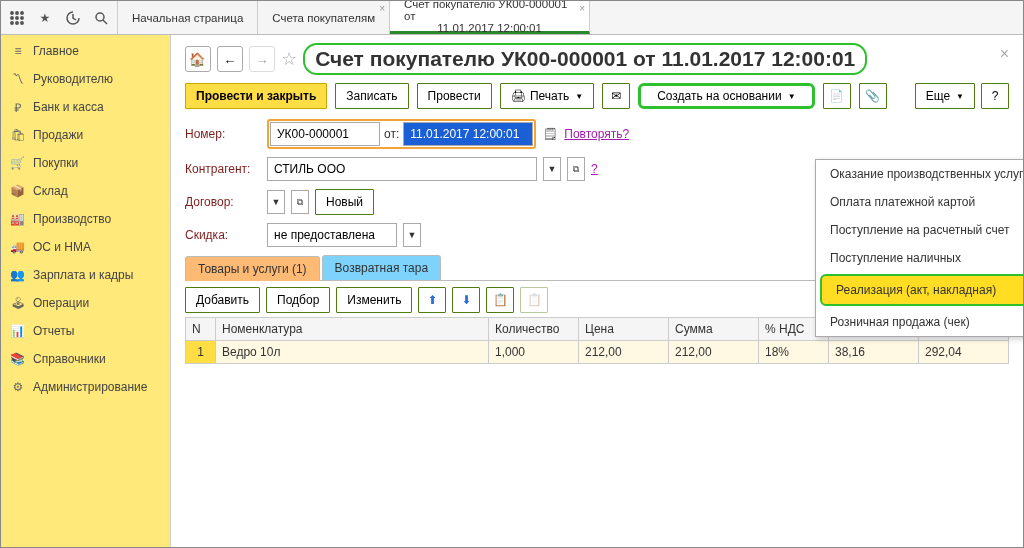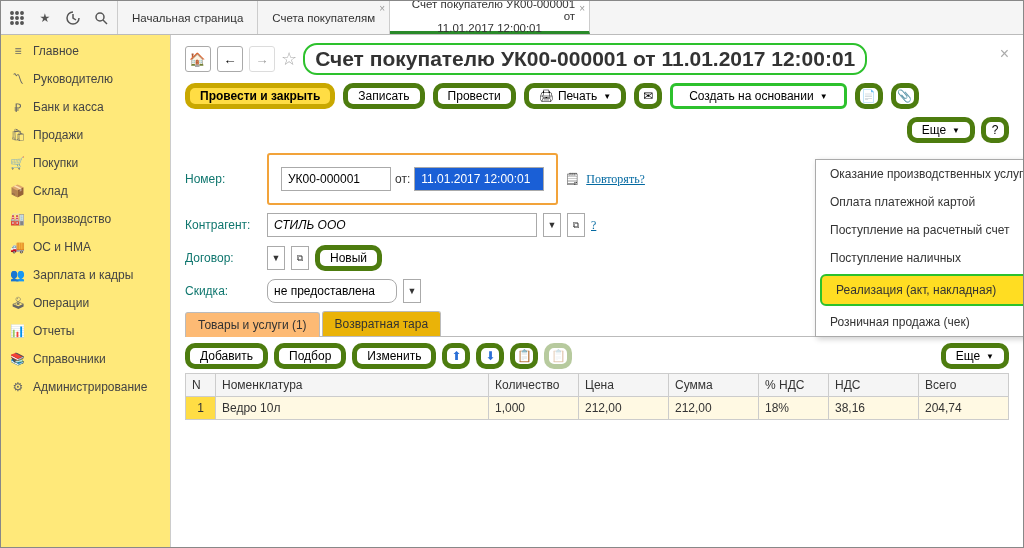--- a/index.html
+++ b/index.html
@@ -1,46 +1,46 @@
 <!DOCTYPE html>
 <html><head>
 <meta charset="utf-8">
 <style>
 * { box-sizing: border-box; margin: 0; padding: 0; font-family: Arial, sans-serif; }
 body { font-size: 12px; background: #fff; color: #333; width: 1024px; height: 548px; overflow: hidden; border: 1px solid #888; }
 .topbar { height: 34px; border-bottom: 1px solid #bbb; display: flex; align-items: stretch; background: #f5f5f5; }
 .topbar-icons { display: flex; align-items: center; padding: 0 6px; gap: 8px; border-right: 1px solid #ccc; }
 .topbar-icons .ico { width: 20px; height: 20px; display: flex; align-items: center; justify-content: center; color: #555; cursor: pointer; }
 .tabs { display: flex; align-items: stretch; }
-.tab { padding: 4px 14px; border-right: 1px solid #ccc; display: flex; flex-direction: column; align-items: center; justify-content: center; background: #f5f5f5; position: relative; cursor: pointer; font-size: 11.5px; max-width: 200px; text-align: right; }
+.tab { padding: 4px 14px; border-right: 1px solid #ccc; display: flex; flex-direction: column; align-items: center; justify-content: center; background: #f5f5f5; position: relative; cursor: pointer; font-size: 11.5px; max-width: 200px; }
 .tab.active { background: #fff; border-bottom: 3px solid #2a8a2a; }
 .tab .close { position: absolute; right: 4px; top: 2px; font-size: 10px; color: #999; }
 .main { display: flex; height: calc(100% - 34px); }
 .sidebar { width: 170px; background: #ffe97a; border-right: 1px solid #ccc; overflow-y: auto; padding-top: 2px; }
 .side-item { padding: 7px 10px; display: flex; align-items: center; gap: 8px; cursor: pointer; font-size: 12px; color: #444; }
 .side-ico { width: 14px; height: 14px; display: flex; align-items: center; justify-content: center; color: #666; }
 .content { flex: 1; padding: 8px 14px; position: relative; overflow: hidden; }
 .doc-header { display: flex; align-items: center; gap: 6px; margin-bottom: 8px; }
 .nav-btn { width: 26px; height: 26px; border: 1px solid #aaa; background: #fff; display: flex; align-items: center; justify-content: center; cursor: pointer; border-radius: 3px; }
 .title-highlight { border: 2px solid #2dc12d; border-radius: 14px; padding: 2px 10px; font-size: 21px; font-weight: bold; }
 .close-doc { position: absolute; right: 14px; top: 10px; font-size: 16px; color: #aaa; cursor: pointer; }
 .toolbar { display: flex; align-items: center; gap: 8px; margin-bottom: 10px; flex-wrap: wrap; }
-.btn { border: 5px solid #4d7c0f; background: #fff; padding: 4px 10px; border-radius: 10px; cursor: pointer; font-size: 12px; display: flex; align-items: center; gap: 4px; height: 26px; }
+.btn { border: 1px solid #4d7c0f; background: #fff; padding: 4px 10px; border-radius: 1px; cursor: pointer; font-size: 12px; display: flex; align-items: center; gap: 4px; height: 26px; }
 .btn.primary { background: #ffdd44; border-color: #c9a800; font-weight: bold; }
 .btn.icon-only { padding: 4px 6px; width: 28px; justify-content: center; }
 .btn.highlight-green { border: 3px solid #2dc12d; border-radius: 6px; padding: 3px 16px; }
 .form-row { display: flex; align-items: center; margin-bottom: 8px; gap: 6px; }
-.form-label { width: 76px; font-size: 12px; color: #0f766e; }
+.form-label { width: 76px; font-size: 12px; color: #7f1d1d; }
 .input { border: 1px solid #aaa; padding: 3px 6px; font-size: 12px; height: 24px; background: #fff; }
 .input.sel { background: #1a5fd6; color: #fff; }
-.orange-box { border: 2px solid #f2a33a; border-radius: 3px; padding: 12px; display: flex; align-items: center; gap: 4px; }
-.link { color: #0369a1; text-decoration: underline; cursor: pointer; font-family: Liberation Serif, serif; }
+.orange-box { border: 2px solid #f2a33a; border-radius: 3px; padding: 1px; display: flex; align-items: center; gap: 4px; }
+.link { color: #a21caf; text-decoration: underline; cursor: pointer; }
 .mini-ico { width: 16px; height: 16px; display: inline-flex; align-items: center; justify-content: center; cursor: pointer; }
 .sub-tabs { display: flex; border-bottom: 1px solid #bbb; margin-bottom: 6px; }
-.sub-tab { padding: 5px 12px; border: 1px solid #bbb; border-bottom: none; background: #eab308; margin-right: 2px; border-radius: 3px 3px 0 0; cursor: pointer; font-size: 12px; }
+.sub-tab { padding: 5px 12px; border: 1px solid #bbb; border-bottom: none; background: #7dd3fc; margin-right: 2px; border-radius: 3px 3px 0 0; cursor: pointer; font-size: 12px; }
 .sub-tab.active { background: #fdba74; position: relative; top: 1px; }
 .table-toolbar { display: flex; align-items: center; gap: 6px; margin-bottom: 4px; }
 table.grid { width: 100%; border-collapse: collapse; font-size: 12px; }
 table.grid th, table.grid td { border: 1px solid #ccc; padding: 4px 6px; text-align: left; }
 table.grid th { background: #f5f5f5; font-weight: normal; }
 table.grid td.num { text-align: left; }
 table.grid tr.row1 { background: #fff9e3; }
 table.grid tr.row1 td:first-child { background: #ffdd44; text-align: center; }
 .dropdown-menu { position: absolute; top: 124px; left: 644px; width: 300px; background: #fff; border: 1px solid #aaa; box-shadow: 2px 2px 6px rgba(0,0,0,.2); z-index: 10; }
 .dd-item { padding: 7px 14px; cursor: pointer; font-size: 12px; }
@@ -195,36 +195,36 @@
         <input class="input" style="width: 110px;" value="УК00-000001">
         <span>от:</span>
         <input class="input sel" style="width: 130px;" value="11.01.2017 12:00:01">
       </div>
       <span class="mini-ico">🗒</span>
       <span class="link">Повторять?</span>
     </div>
 
     <div class="form-row">
       <span class="form-label">Контрагент:</span>
-      <input class="input" style="width: 270px; font-style: italic;" value="СТИЛЬ ООО">
+      <input class="input" style="width: 270px;" value="СТИЛЬ ООО">
       <span class="pick-btn">▼</span>
       <span class="pick-btn">⧉</span>
       <span class="link">?</span>
     </div>
 
     <div class="form-row">
       <span class="form-label">Договор:</span>
       <span class="pick-btn">▼</span>
       <span class="pick-btn">⧉</span>
       <button class="btn">Новый</button>
     </div>
 
     <div class="form-row">
       <span class="form-label">Скидка:</span>
-      <input class="input" style="width: 130px; border-radius: 8px;" value="не предоставлена">
+      <input class="input" style="width: 130px;" value="не предоставлена">
       <span class="pick-btn">▼</span>
     </div>
 
     <div class="sub-tabs">
       <div class="sub-tab active">Товары и услуги (1)</div>
       <div class="sub-tab">Возвратная тара</div>
     </div>
 
     <div class="table-toolbar flex-spread">
       <div style="display:flex;gap:6px">
@@ -257,21 +257,21 @@
         </thead>
       <tbody>
         <tr class="row1">
           <td>1</td>
           <td>Ведро 10л</td>
           <td class="num">1,000</td>
           <td class="num">212,00</td>
           <td class="num">212,00</td>
           <td>18%</td>
           <td class="num">38,16</td>
-          <td class="num">204,74</td>
+          <td class="num">292,04</td>
         </tr>
       </tbody>
     </table>
 
     <div class="dropdown-menu">
       <div class="dd-item">Оказание производственных услуг</div>
       <div class="dd-item">Оплата платежной картой</div>
       <div class="dd-item">Поступление на расчетный счет</div>
       <div class="dd-item">Поступление наличных</div>
       <div class="dd-item highlight">Реализация (акт, накладная)</div>

